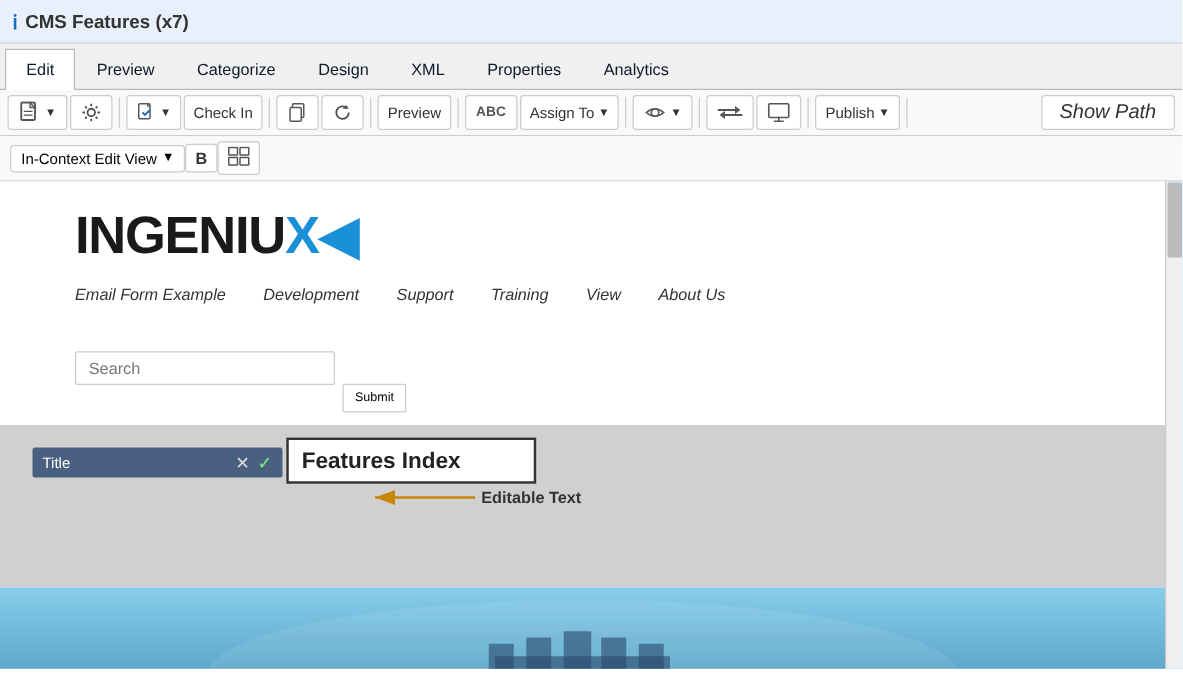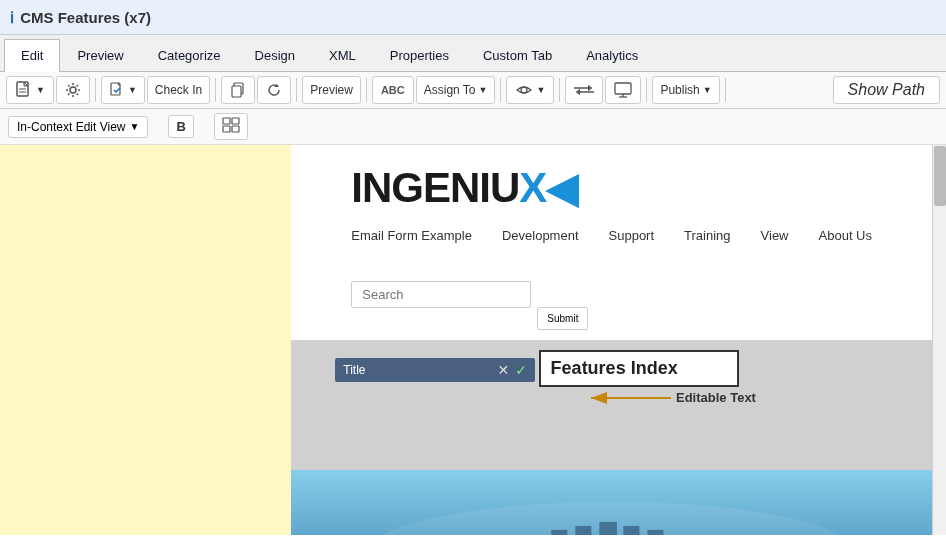--- a/index.html
+++ b/index.html
@@ -78,21 +78,21 @@
     .toolbar-separator { width: 1px; background: #ccc; height: 24px; margin: 0 3px; }
     .toolbar-btn .arrow { font-size: 9px; }
 
     
     .sub-toolbar {
       display: flex;
       align-items: center;
       padding: 4px 8px;
       background: #f9f9f9;
       border-bottom: 1px solid #ddd;
-      gap: 20px;
+      gap: 0;
     }
     .view-select {
       display: flex;
       align-items: center;
       border: 1px solid #ccc;
       border-radius: 3px;
       background: #fff;
       padding: 3px 8px;
       cursor: pointer;
       font-size: 12px;
@@ -140,57 +140,58 @@
     }
     .logo-text .x-blue { color: #1a90d9; }
 
     
     .nav-bar {
       background: #fff;
       padding: 6px 60px;
       display: flex;
       gap: 30px;
       border-bottom: none;
+      font-style: italic;
     }
     .nav-item {
       font-size: 13px;
       color: #333;
       cursor: pointer;
     }
 
     
     .search-bar {
       background: #fff;
       padding: 10px 60px;
       display: flex;
       gap: 6px;
       align-items: center;
     }
     .search-input {
       padding: 5px 10px;
       border: 1px solid #ccc;
       border-radius: 2px;
       font-size: 13px;
-      width: 180px;
+      width: 208px;
       color: #999;
     }
     .submit-btn {
       padding: 5px 9px;
       background: #fff;
       border: 1px solid #ccc;
       border-radius: 2px;
       cursor: pointer;
       font-size: 10px;
       margin-top: 48px;
     }
 
     
     .title-editor-area {
       background: #d0d0d0;
-      padding: 10px 44px 20px;
+      padding: 10px 26px 20px;
       min-height: 100px;
     }
     .title-tag-bar {
       background: #4a6080;
       color: #fff;
       padding: 4px 8px;
       display: inline-flex;
       align-items: center;
       gap: 6px;
       border-radius: 2px;
@@ -249,21 +250,20 @@
   <span class="title-text">CMS Features (x7)</span>
 </div>
 
 <div class="tab-bar">
   <div class="tab active">Edit</div>
   <div class="tab">Preview</div>
   <div class="tab">Categorize</div>
   <div class="tab">Design</div>
   <div class="tab">XML</div>
   <div class="tab">Properties</div>
-  <div class="tab">Custom Tab</div>
   <div class="tab">Analytics</div>
 </div>
 
 <div class="toolbar">
 
   <div class="toolbar-btn icon-only">
     <svg width="18" height="18" viewBox="0 0 18 18">
       <rect x="2" y="1" width="11" height="14" rx="1" fill="none" stroke="#555" stroke-width="1.5"></rect>
       <path d="M9 1 L13 5 L9 5 Z" fill="#ccc" stroke="#555" stroke-width="1"></path>
       <line x1="4" y1="8" x2="11" y2="8" stroke="#555" stroke-width="1"></line>
@@ -376,21 +376,21 @@
   <div class="view-btn">
     <svg width="18" height="16" viewBox="0 0 18 16">
       <rect x="1" y="1" width="7" height="6" rx="0.5" fill="none" stroke="#555" stroke-width="1.2"></rect>
       <rect x="10" y="1" width="7" height="6" rx="0.5" fill="none" stroke="#555" stroke-width="1.2"></rect>
       <rect x="1" y="9" width="7" height="6" rx="0.5" fill="none" stroke="#555" stroke-width="1.2"></rect>
       <rect x="10" y="9" width="7" height="6" rx="0.5" fill="none" stroke="#555" stroke-width="1.2"></rect>
     </svg>
   </div>
 </div>
 
-<div class="main-content" style="position:relative; background:#fef9c3; flex:1; overflow:hidden; height:390px;align-items:flex-end;">
+<div class="main-content" style="position:relative; background:#7dd3fc; flex:1; overflow:hidden; height:390px;">
   <div style="background:#fff; position:relative; margin-right:14px;">
 
     <div class="logo-area">
       <span class="logo-text">INGENIU<span class="x-blue">X</span><span style="color:#1a90d9;">◀</span></span>
     </div>
 
     <div class="nav-bar">
       <span class="nav-item">Email Form Example</span>
       <span class="nav-item">Development</span>
       <span class="nav-item">Support</span>

